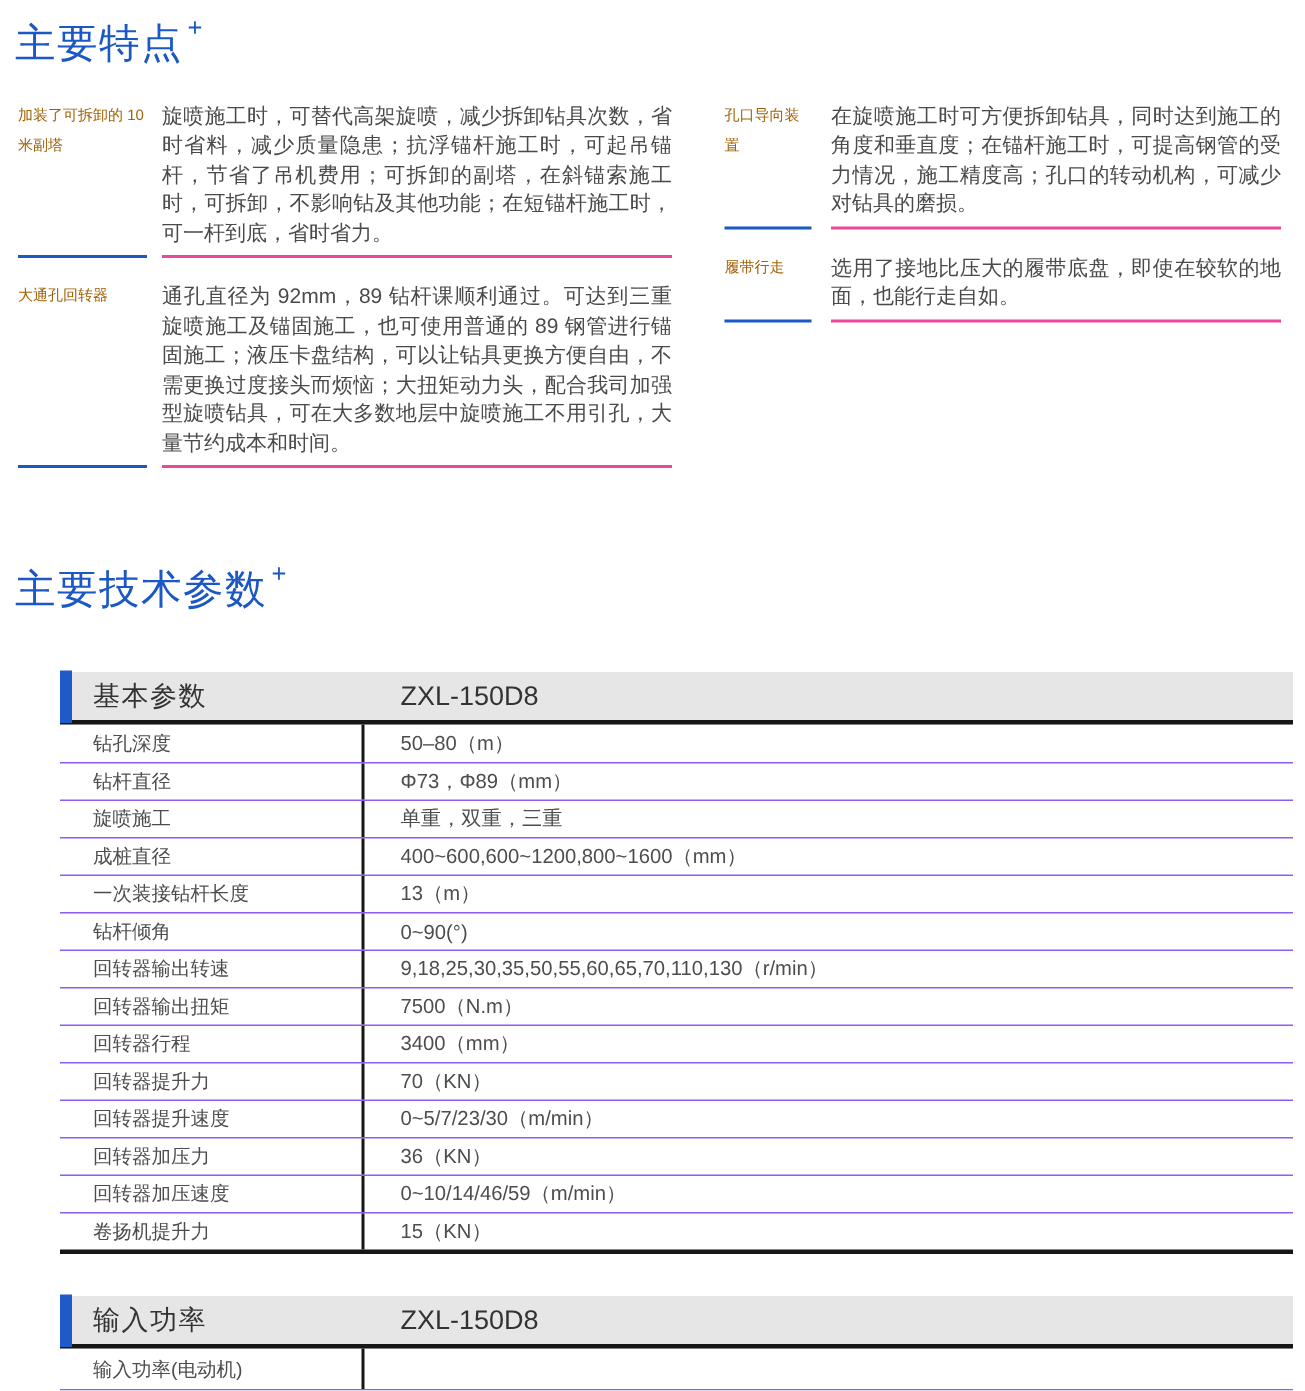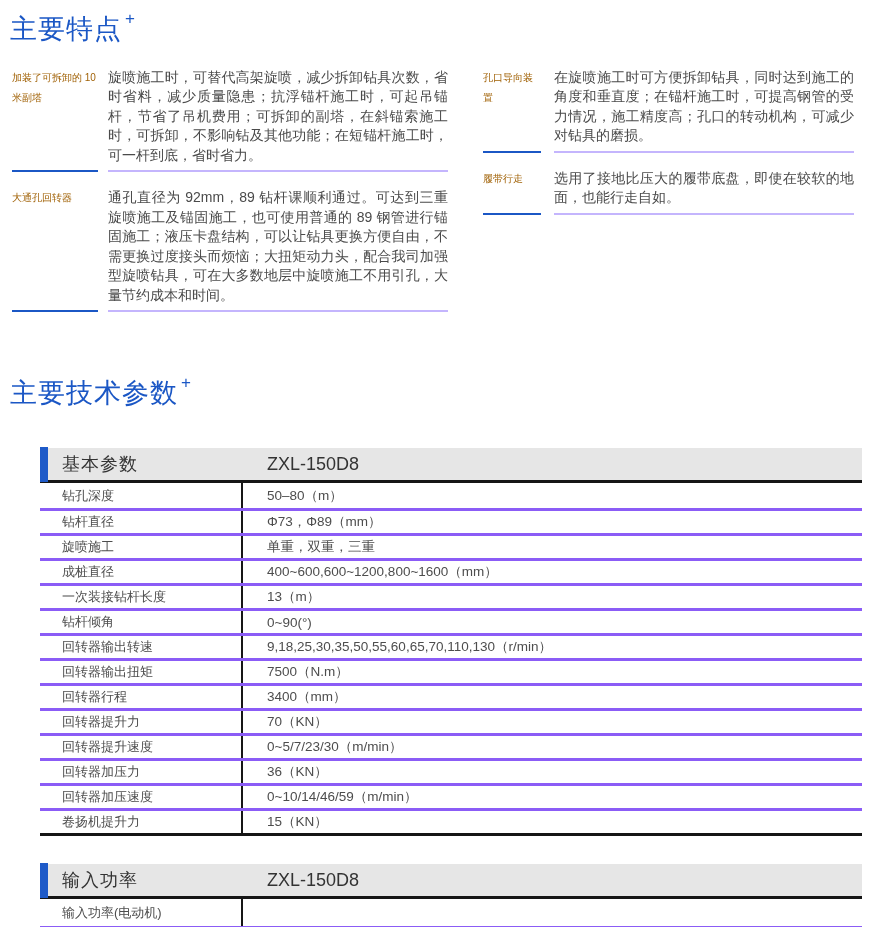--- a/index.html
+++ b/index.html
@@ -45,21 +45,21 @@
     padding-bottom: 8px;
     flex-shrink: 0;
   }
   .feat-col-left  .feat-label { width: 86px; margin-right: 10px; }
   .feat-col-right .feat-label { width: 58px; margin-right: 13px; }
   .feat-text {
     flex: 1;
     font-size: 14px;
     line-height: 19.5px;
     color: #4a4a4a;
-    border-bottom: 2px solid #c4b5fd;
+    border-bottom: 2px solid #ec4899;
     padding-bottom: 5px;
     text-align: justify;
   }
 
   
   .spec-table { width: 822px; margin-left: 40px; }
   .spec-table-1 { margin-top: 37px; }
   .spec-table-2 { margin-top: 28px; }
   .spec-header {
     display: flex;
@@ -74,21 +74,21 @@
     color: #333333;
     padding-left: 14px;
     width: 219px;
     flex-shrink: 0;
     letter-spacing: 1px;
   }
   .spec-header-model { font-size: 18px; color: #333333; }
   .spec-rows { border-bottom: 3px solid #161616; }
   .spec-row { display: flex; align-items: stretch; height: 25px; }
   .spec-table-2 .spec-row { height: 27px; }
-  .spec-row + .spec-row { border-top: 3px solid #8b5cf6; }
+  .spec-row + .spec-row { border-top: 1px solid #8b5cf6; }
   .spec-label {
     width: 203px;
     flex-shrink: 0;
     padding-left: 22px;
     font-size: 13px;
     color: #4d4d4d;
     border-right: 2px solid #161616;
     display: flex;
     align-items: center;
   }

